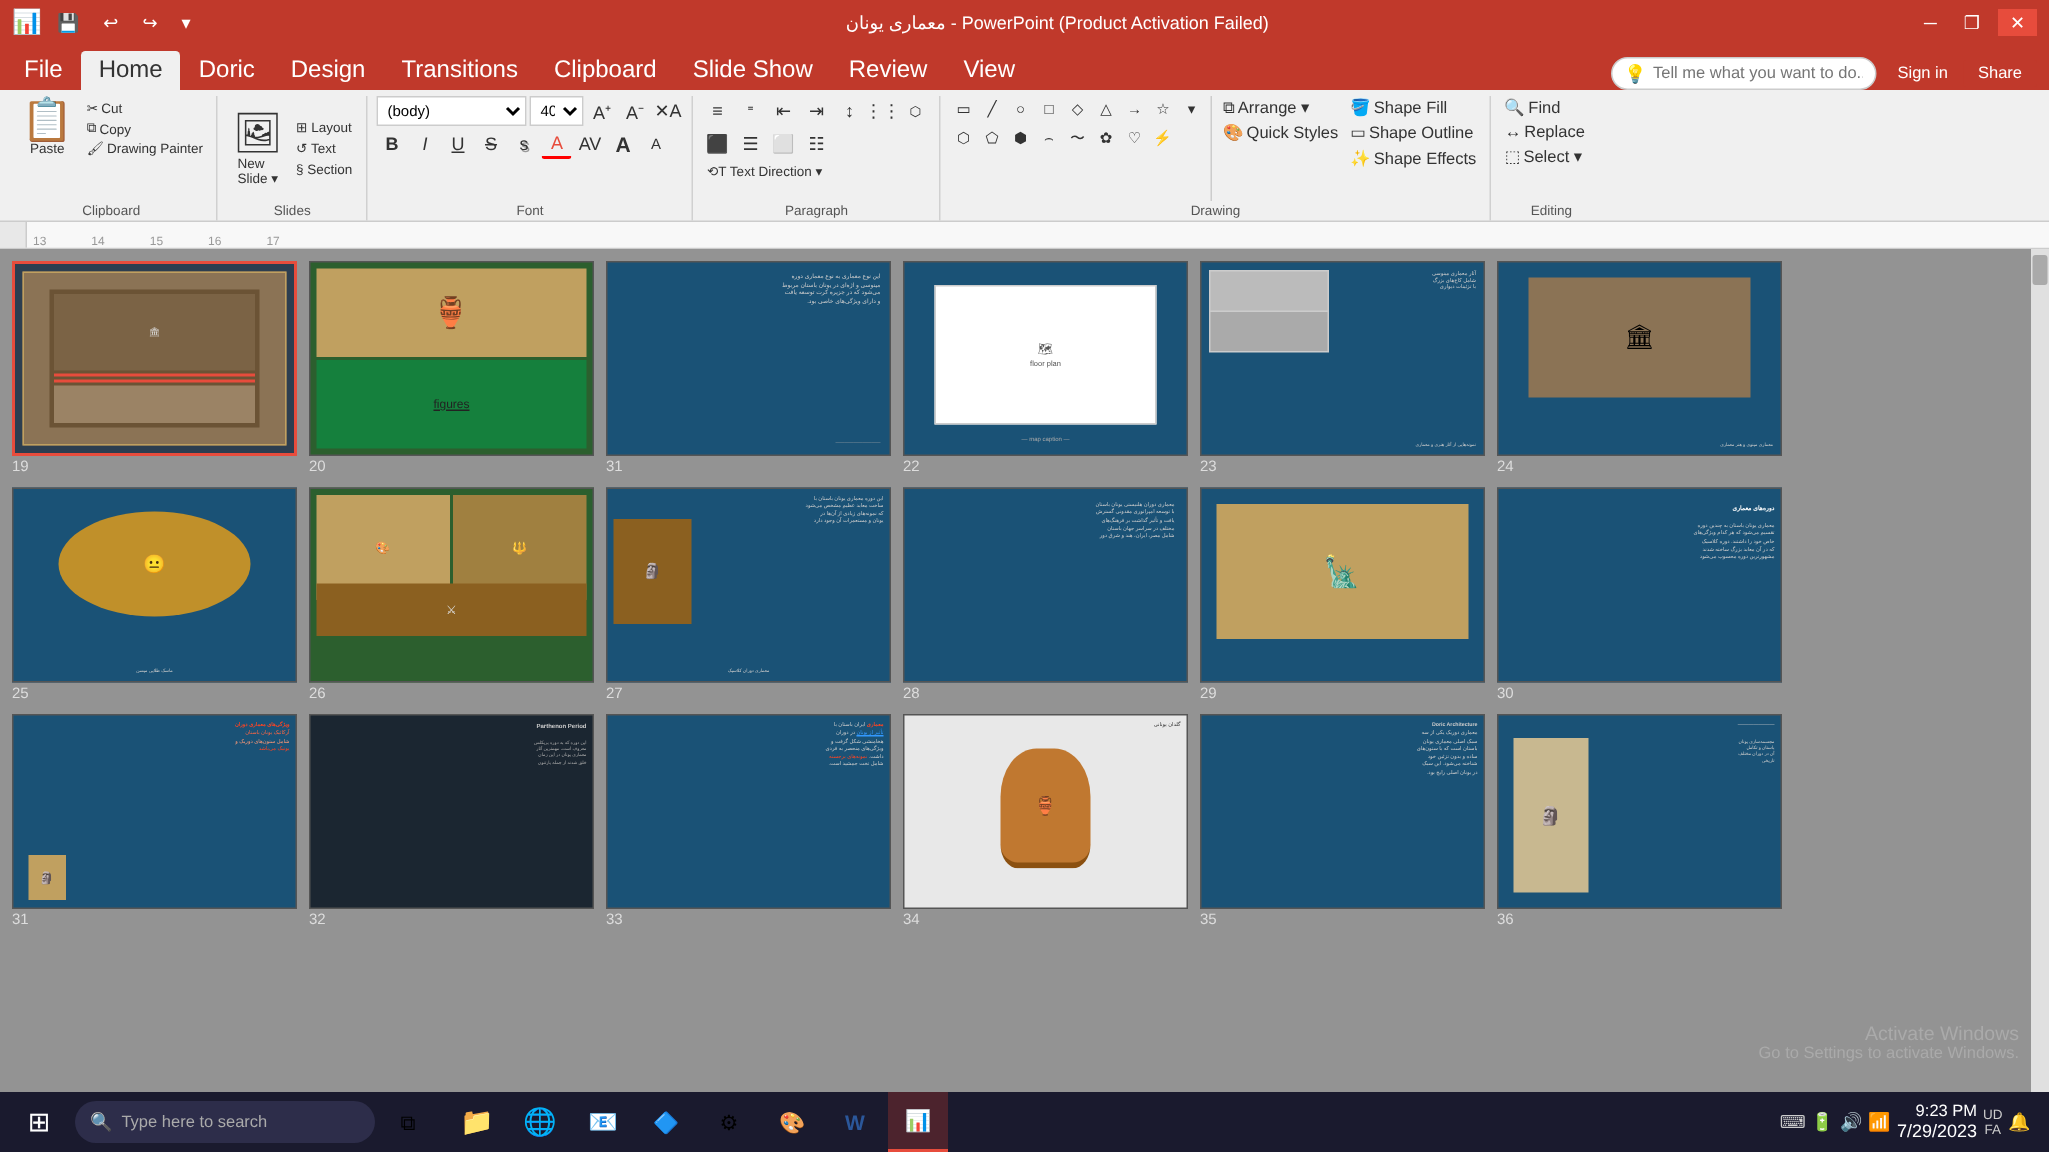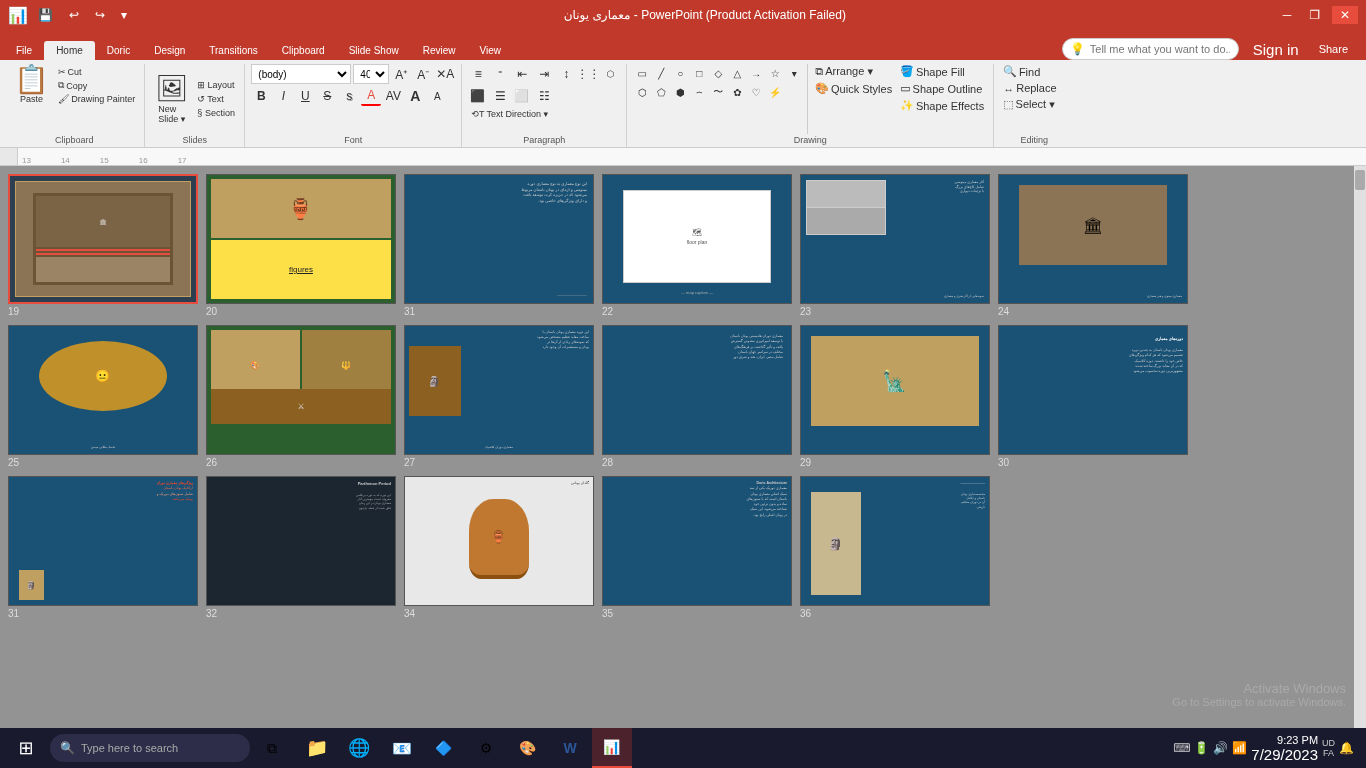--- a/index.html
+++ b/index.html
@@ -23,21 +23,21 @@
     
     .ribbon-tabs {
       height: 30px;
       background: #c0392b;
       display: flex;
       align-items: flex-end;
       padding-left: 4px;
     }
     .ribbon-tab {
       padding: 4px 12px;
-      font-size: 10px;
+      font-size: 16px;
       cursor: pointer;
       color: white;
       border-radius: 3px 3px 0 0;
     }
     .ribbon-tab.active {
       background: #f0f0f0;
       color: #333;
       font-weight: 500;
     }
     .ribbon-tabs-right { margin-left: auto; display: flex; align-items: center; gap: 4px; padding-right: 8px; color: white; font-size: 12px; }
@@ -314,21 +314,21 @@
     
     .tell-me {
       display: flex; align-items: center;
       border: 1px solid #ccc; border-radius: 12px; padding: 2px 8px;
       background: white; font-size: 11px; gap: 4px; height: 22px;
       margin: auto 4px;
     }
     .tell-me input { border: none; outline: none; font-size: 11px; width: 140px; }
 
     .sign-in-btn {
-      background: transparent; border: none; color: white; font-size: 15px; cursor: pointer;
+      background: transparent; border: none; color: white; font-size: 11px; cursor: pointer;
       padding: 2px 6px;
     }
     .share-btn {
       background: #c0392b; border: none; color: white; font-size: 11px; cursor: pointer;
       padding: 3px 10px; border-radius: 2px;
     }
   </style>
 </head>
 <body>
 
@@ -583,21 +583,21 @@
             </div>
           </div>
         </div>
         <span class="slide-num">19</span>
       </div>
 
       <div class="slide-thumb">
         <div class="slide-thumb-img" style="background:#2c5f2e;">
           <div style="position:absolute;top:4px;left:4px;right:4px;bottom:4px;display:flex;flex-direction:column;gap:2px;">
             <div style="flex:1;background:#c0a060;display:flex;align-items:center;justify-content:center;font-size:20px;">🏺</div>
-            <div style="flex:1;background:#fde047;display:flex;align-items:center;justify-content:center;font-size:8px;color:#222;text-decoration:underline;">figures</div>
+            <div style="flex:1;background:#15803d;display:flex;align-items:center;justify-content:center;font-size:8px;color:#222;text-decoration:underline;">figures</div>
           </div>
         </div>
         <span class="slide-num">20</span>
       </div>
 
       <div class="slide-thumb">
         <div class="slide-thumb-img" style="background:#1a5276;">
           <div style="position:absolute;top:4px;right:4px;left:4px;bottom:4px;">
             <div style="font-size:4px;color:#ccc;text-align:right;line-height:1.4;direction:rtl;padding:2px;">
               این نوع معماری به نوع معماری دوره<br>
@@ -747,20 +747,33 @@
           <div style="position:absolute;top:16px;right:4px;left:4px;bottom:4px;font-size:3px;color:#aaa;text-align:right;direction:rtl;line-height:1.4;">
             این دوره که به دوره پریکلس<br>
             معروف است، مهمترین آثار<br>
             معماری یونان در این زمان<br>
             خلق شدند از جمله پارتنون
           </div>
         </div>
         <span class="slide-num">32</span>
       </div>
 
+      <div class="slide-thumb">
+        <div class="slide-thumb-img" style="background:#1a5276;">
+          <div style="position:absolute;top:4px;right:4px;left:4px;bottom:4px;font-size:3.5px;text-align:right;direction:rtl;line-height:1.5;color:#ccc;">
+            <span style="color:#ff4422;font-weight:bold;">معماری</span> ایران باستان با<br>
+            <span style="color:#3399ff;text-decoration:underline;">تأثیر از یونان</span> در دوران<br>
+            هخامنشی شکل گرفت و<br>
+            ویژگی‌های منحصر به فردی<br>
+            داشت. <span style="color:#ff4422;">نمونه‌های برجسته</span><br>
+            شامل تخت جمشید است.
+          </div>
+        </div>
+        <span class="slide-num">33</span>
+      </div>
 
       <div class="slide-thumb">
         <div class="slide-thumb-img" style="background:#e8e8e8;">
           <div style="position:absolute;top:4px;right:4px;font-size:3.5px;color:#333;text-align:right;direction:rtl;">گلدان یونانی</div>
           <div style="position:absolute;top:15px;left:50px;right:50px;bottom:20px;display:flex;align-items:center;justify-content:center;">
             <div style="width:60px;height:80px;background:#c07830;border-radius:40% 40% 20% 20%;display:flex;align-items:center;justify-content:center;font-size:12px;color:#333;border-bottom:4px solid #8b5010;">🏺</div>
           </div>
         </div>
         <span class="slide-num">34</span>
       </div>
@@ -846,18 +859,18 @@
   </div>
   <div class="taskbar-right">
     <div class="taskbar-systray">
       <span class="systray-icon">⌨</span>
       <span class="systray-icon">🔋</span>
       <span class="systray-icon">🔊</span>
       <span class="systray-icon">📶</span>
     </div>
     <div style="display:flex;flex-direction:column;align-items:flex-end;">
       <span style="color:white;font-size:11px;">9:23 PM</span>
-      <span style="color:white;font-size:15px;text-align:right;">7/29/2023</span>
+      <span style="color:white;font-size:12px;text-align:right;">7/29/2023</span>
     </div>
     <div style="color:#ccc;font-size:9px;text-align:center;">UD<br>FA</div>
     <span class="systray-icon">🔔</span>
   </div>
 </div>
 
 </body></html>

